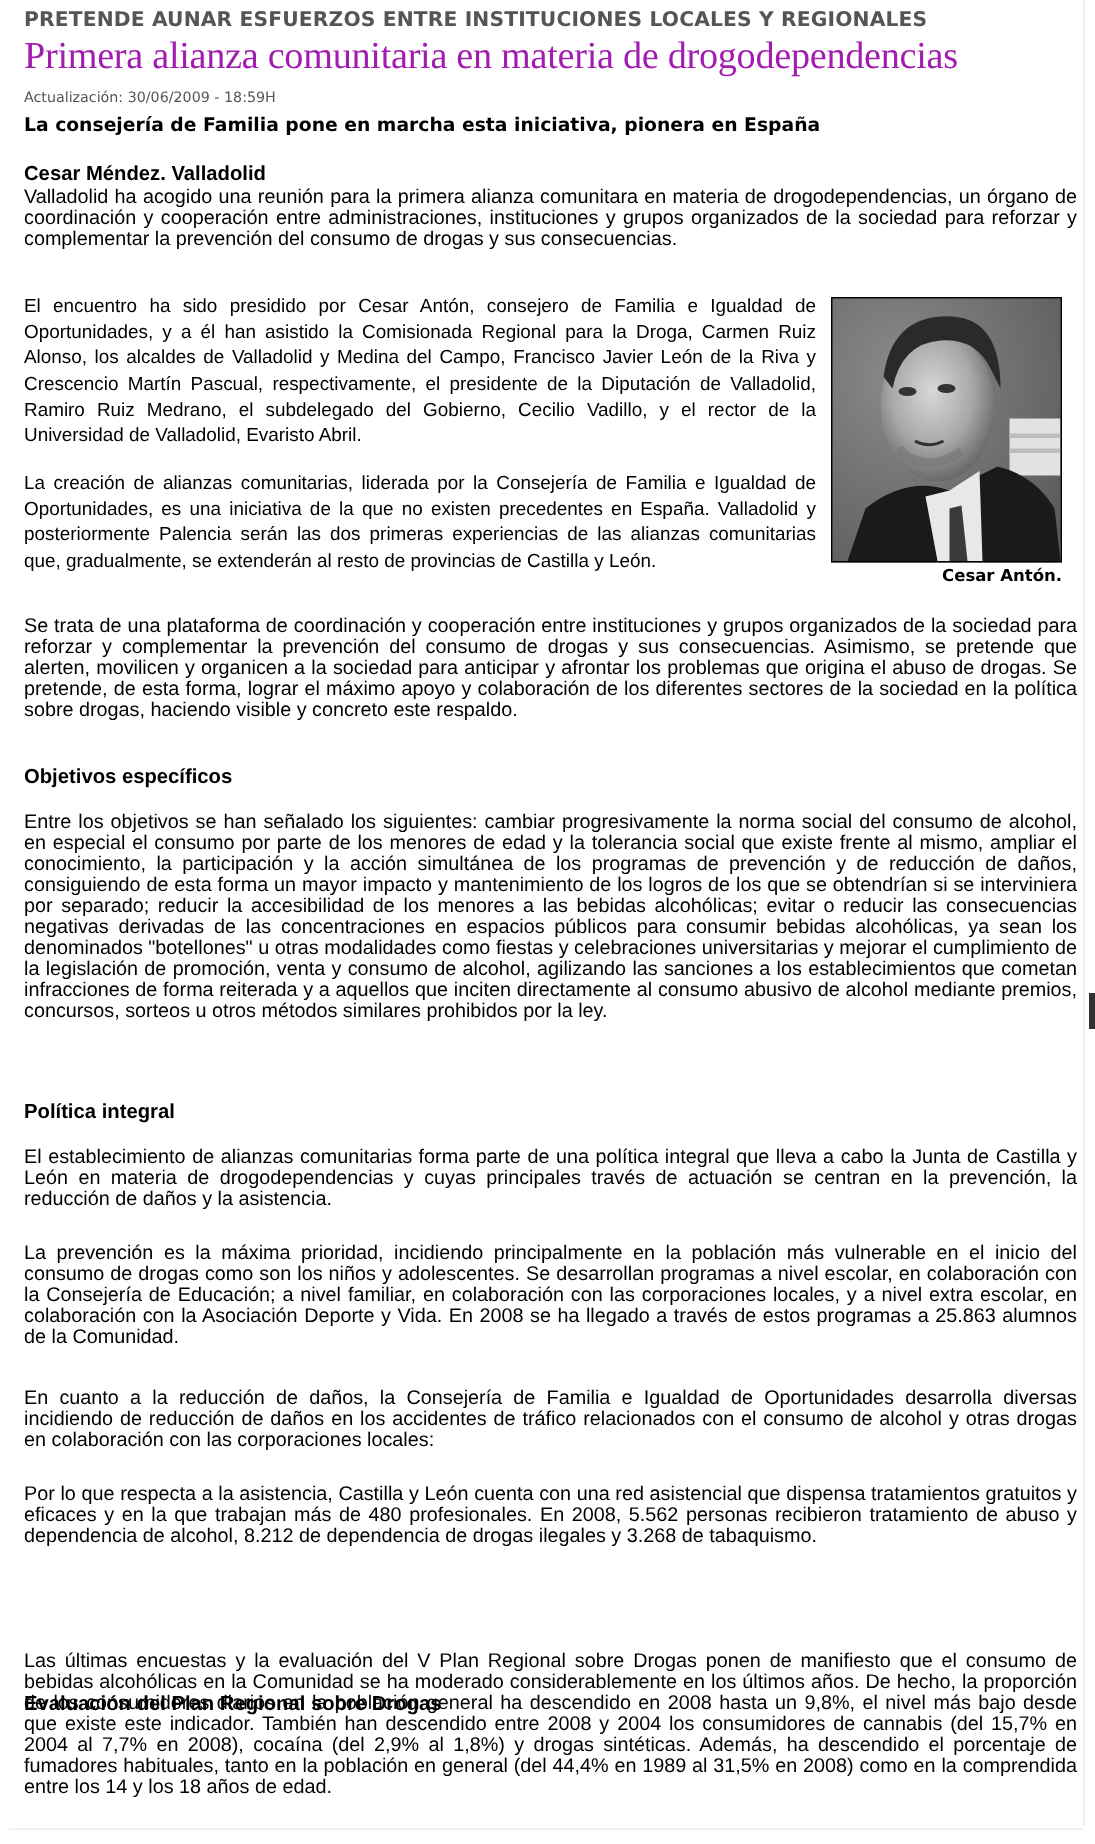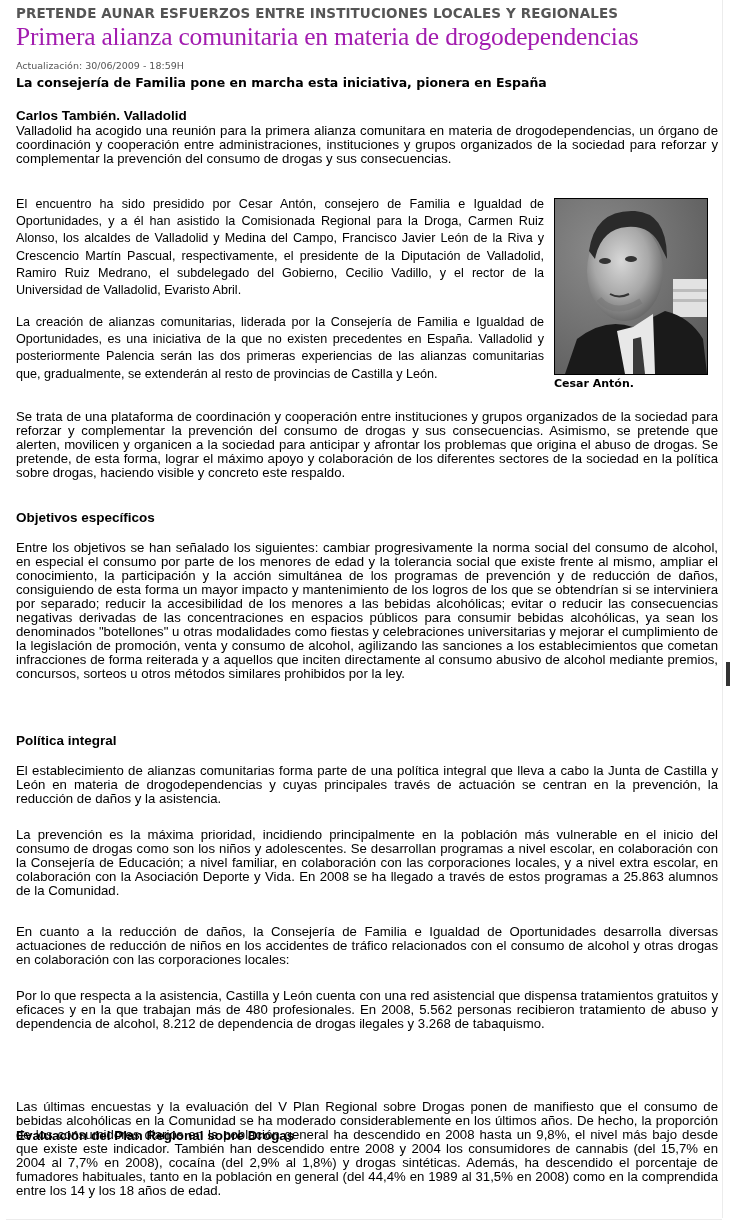--- a/index.html
+++ b/index.html
@@ -10,51 +10,51 @@
     .scroll-mark { position: absolute; left: 726px; top: 662px; width: 4px; height: 24px; background: #333; }
     .kicker { position: absolute; top: 5px; left: 0; font-family: "DejaVu Sans", sans-serif; font-weight: bold; font-size: 13.5px; color: #555; letter-spacing: 0.1px; white-space: nowrap; }
     .title { position: absolute; top: 22px; left: 0; font-family: "Liberation Serif", serif; font-size: 25.5px; color: #a21caf; white-space: nowrap; letter-spacing: -0.2px; }
     .updated { position: absolute; top: 60px; left: 0; font-family: "DejaVu Sans", sans-serif; font-size: 9.5px; color: #555; white-space: nowrap; }
     .subtitle { position: absolute; top: 75px; left: 0; font-family: "DejaVu Sans", sans-serif; font-weight: bold; font-size: 12.5px; color: #000; white-space: nowrap; }
     .byline { position: absolute; top: 108px; left: 0; font-family: "Liberation Sans", sans-serif; font-weight: bold; font-size: 13.5px; white-space: nowrap; }
     .para { position: absolute; left: 0; font-family: "Liberation Sans", sans-serif; font-size: 13.2px; line-height: 14px; text-align: justify; }
     .para.narrow { font-family: "Liberation Sans", sans-serif; font-size: 12.6px; line-height: 17.2px; }
     .heading { position: absolute; left: 0; font-family: "Liberation Sans", sans-serif; font-weight: bold; font-size: 13.5px; white-space: nowrap; }
     .photo-box { position: absolute; left: 554px; top: 198px; width: 152px; height: 175px; border: 1px solid #000; background: #6f6f6f; overflow: hidden; }
-    .photo-caption { position: absolute; left: 554px; top: 377px; width: 154px; text-align: left; font-family: "DejaVu Sans", sans-serif; font-weight: bold; font-size: 11px; }
+    .photo-caption { position: absolute; left: 554px; top: 377px; width: 154px; text-align: right; font-family: "DejaVu Sans", sans-serif; font-weight: bold; font-size: 11px; }
   </style>
 </head>
 <body>
 
 <div class="right-rule"></div>
 <div class="bottom-rule"></div>
 <div class="scroll-mark"></div>
 
 <div class="page">
   <div class="kicker">PRETENDE AUNAR ESFUERZOS ENTRE INSTITUCIONES LOCALES Y REGIONALES</div>
   <div class="title">Primera alianza comunitaria en materia de drogodependencias</div>
   <div class="updated">Actualización: 30/06/2009 - 18:59H</div>
   <div class="subtitle">La consejería de Familia pone en marcha esta iniciativa, pionera en España</div>
-  <div class="byline">Carlos También. Valladolid</div>
+  <div class="byline">Cesar Méndez. Valladolid</div>
 
   <p class="para" style="top:107px;margin:0;padding-top:17px;width:702px;">Valladolid ha acogido una reunión para la primera alianza comunitara en materia de drogodependencias, un órgano de coordinación y cooperación entre administraciones, instituciones y grupos organizados de la sociedad para reforzar y complementar la prevención del consumo de drogas y sus consecuencias.</p>
 
   <p class="para narrow" style="top:196px;margin:0;width:528px;">El encuentro ha sido presidido por Cesar Antón, consejero de Familia e Igualdad de Oportunidades, y a él han asistido la Comisionada Regional para la Droga, Carmen Ruiz Alonso, los alcaldes de Valladolid y Medina del Campo, Francisco Javier León de la Riva y Crescencio Martín Pascual, respectivamente, el presidente de la Diputación de Valladolid, Ramiro Ruiz Medrano, el subdelegado del Gobierno, Cecilio Vadillo, y el rector de la Universidad de Valladolid, Evaristo Abril.</p>
 
   <p class="para narrow" style="top:314px;margin:0;width:528px;">La creación de alianzas comunitarias, liderada por la Consejería de Familia e Igualdad de Oportunidades, es una iniciativa de la que no existen precedentes en España. Valladolid y posteriormente Palencia serán las dos primeras experiencias de las alianzas comunitarias que, gradualmente, se extenderán al resto de provincias de Castilla y León.</p>
 
   <p class="para" style="top:410px;margin:0;width:702px;">Se trata de una plataforma de coordinación y cooperación entre instituciones y grupos organizados de la sociedad para reforzar y complementar la prevención del consumo de drogas y sus consecuencias. Asimismo, se pretende que alerten, movilicen y organicen a la sociedad para anticipar y afrontar los problemas que origina el abuso de drogas. Se pretende, de esta forma, lograr el máximo apoyo y colaboración de los diferentes sectores de la sociedad en la política sobre drogas, haciendo visible y concreto este respaldo.</p>
 
   <div class="heading" style="top:510px;">Objetivos específicos</div>
   <p class="para" style="top:541px;margin:0;width:702px;">Entre los objetivos se han señalado los siguientes: cambiar progresivamente la norma social del consumo de alcohol, en especial el consumo por parte de los menores de edad y la tolerancia social que existe frente al mismo, ampliar el conocimiento, la participación y la acción simultánea de los programas de prevención y de reducción de daños, consiguiendo de esta forma un mayor impacto y mantenimiento de los logros de los que se obtendrían si se interviniera por separado; reducir la accesibilidad de los menores a las bebidas alcohólicas; evitar o reducir las consecuencias negativas derivadas de las concentraciones en espacios públicos para consumir bebidas alcohólicas, ya sean los denominados "botellones" u otras modalidades como fiestas y celebraciones universitarias y mejorar el cumplimiento de la legislación de promoción, venta y consumo de alcohol, agilizando las sanciones a los establecimientos que cometan infracciones de forma reiterada y a aquellos que inciten directamente al consumo abusivo de alcohol mediante premios, concursos, sorteos u otros métodos similares prohibidos por la ley.</p>
 
   <div class="heading" style="top:733px;text-align:right;">Política integral</div>
   <p class="para" style="top:764px;margin:0;width:702px;">El establecimiento de alianzas comunitarias forma parte de una política integral que lleva a cabo la Junta de Castilla y León en materia de drogodependencias y cuyas principales través de actuación se centran en la prevención, la reducción de daños y la asistencia.</p>
   <p class="para" style="top:828px;margin:0;width:702px;">La prevención es la máxima prioridad, incidiendo principalmente en la población más vulnerable en el inicio del consumo de drogas como son los niños y adolescentes. Se desarrollan programas a nivel escolar, en colaboración con la Consejería de Educación; a nivel familiar, en colaboración con las corporaciones locales, y a nivel extra escolar, en colaboración con la Asociación Deporte y Vida. En 2008 se ha llegado a través de estos programas a 25.863 alumnos de la Comunidad.</p>
-  <p class="para" style="top:925px;margin:0;width:702px;">En cuanto a la reducción de daños, la Consejería de Familia e Igualdad de Oportunidades desarrolla diversas actuaciones de reducción de niños en los accidentes de tráfico relacionados con el consumo de alcohol y otras drogas en colaboración con las corporaciones locales:</p>
+  <p class="para" style="top:925px;margin:0;width:702px;">En cuanto a la reducción de daños, la Consejería de Familia e Igualdad de Oportunidades desarrolla diversas incidiendo de reducción de daños en los accidentes de tráfico relacionados con el consumo de alcohol y otras drogas en colaboración con las corporaciones locales:</p>
   <p class="para" style="top:989px;margin:0;width:702px;">Por lo que respecta a la asistencia, Castilla y León cuenta con una red asistencial que dispensa tratamientos gratuitos y eficaces y en la que trabajan más de 480 profesionales. En 2008, 5.562 personas recibieron tratamiento de abuso y dependencia de alcohol, 8.212 de dependencia de drogas ilegales y 3.268 de tabaquismo.</p>
 
   <div class="heading" style="top:1128px;">Evaluación del Plan Regional sobre Drogas</div>
   <p class="para" style="top:1100px;margin:0;width:702px;">Las últimas encuestas y la evaluación del V Plan Regional sobre Drogas ponen de manifiesto que el consumo de bebidas alcohólicas en la Comunidad se ha moderado considerablemente en los últimos años. De hecho, la proporción de los consumidores diarios en la población general ha descendido en 2008 hasta un 9,8%, el nivel más bajo desde que existe este indicador. También han descendido entre 2008 y 2004 los consumidores de cannabis (del 15,7% en 2004 al 7,7% en 2008), cocaína (del 2,9% al 1,8%) y drogas sintéticas. Además, ha descendido el porcentaje de fumadores habituales, tanto en la población en general (del 44,4% en 1989 al 31,5% en 2008) como en la comprendida entre los 14 y los 18 años de edad.</p>
 </div>
 
 <div class="photo-box">
   <svg width="152" height="175" viewBox="0 0 152 175">
     <defs>
       <radialGradient id="bg" cx="0.3" cy="0.3" r="0.9">

